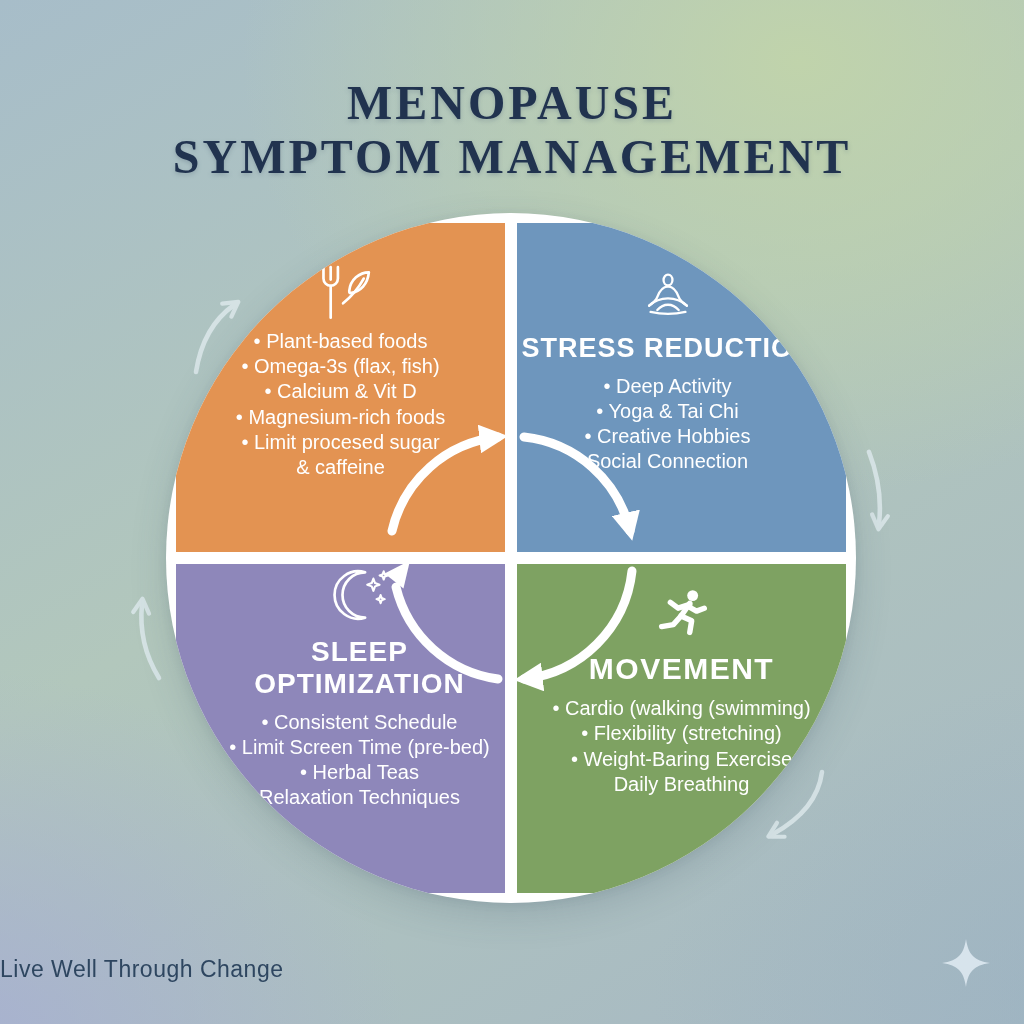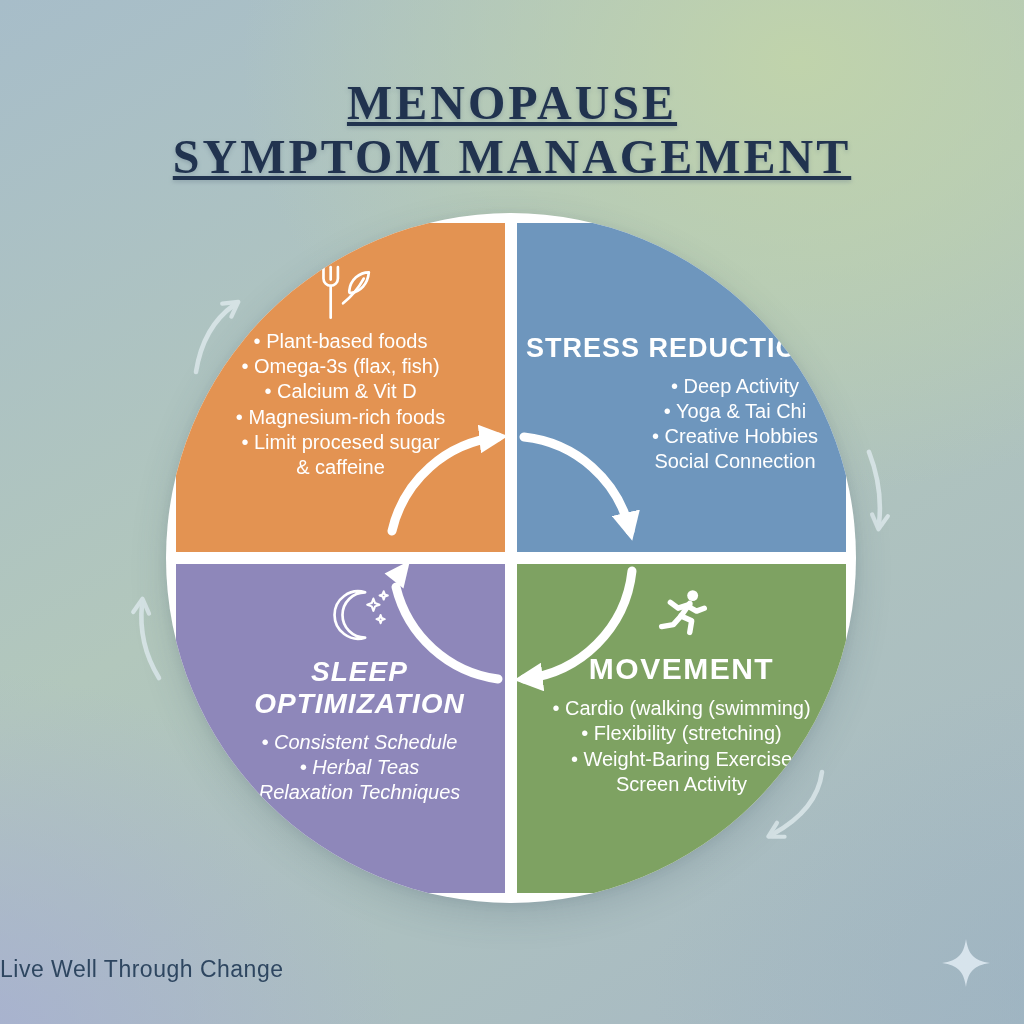--- a/index.html
+++ b/index.html
@@ -11,33 +11,32 @@
       radial-gradient(820px 720px at -4% 104%, rgba(166,173,212,.85), rgba(166,173,212,0) 55%),
       radial-gradient(700px 520px at 106% 98%, rgba(152,177,192,.55), rgba(152,177,192,0) 62%),
       linear-gradient(150deg,#A7BDC9 0%,#B2C7BC 45%,#A6B8C4 100%);
   }
   .decor{position:absolute;inset:0;z-index:0;}
   .title{
     position:absolute;top:44px;left:0;width:100%;z-index:3;text-align:center;
     font-family:"Liberation Serif",serif;font-weight:bold;color:#21334F;
     font-size:48px;line-height:1.12;letter-spacing:3px;
     text-shadow:0 2px 4px rgba(100,120,135,.4);
-    text-decoration:underline;
   }
   .title span{display:block;}
   .wheel{
     position:absolute;left:166px;top:213px;width:690px;height:690px;z-index:2;
     background:#fff;border-radius:50%;overflow:hidden;
     box-shadow:0 12px 36px rgba(55,75,95,.18),0 2px 10px rgba(55,75,95,.10);
   }
   .quads{position:absolute;inset:10px;display:grid;grid-template-columns:1fr 1fr;grid-template-rows:1fr 1fr;gap:12px;}
   .quad{display:flex;flex-direction:column;align-items:center;text-align:center;color:#fff;box-sizing:border-box;}
   .q-nutrition{padding-top:40px;}
-  .q-stress{padding-top:46px;padding-right:28px;align-items:flex-end;}
-  .q-sleep{padding-top:20px;padding-left:38px;font-style:italic;}
+  .q-stress{padding-top:46px;padding-right:28px;}
+  .q-sleep{padding-top:0;padding-left:38px;}
   .q-movement{padding-top:22px;}
   .q-icon{display:block;line-height:0;margin-bottom:4px;}
   .q-title{margin:6px 0 10px;font-size:28px;font-weight:bold;letter-spacing:1px;line-height:1.14;}
   .t-stress{font-size:27px;white-space:nowrap;}
   .t-sleep{max-width:232px;}
   .t-movement{font-size:30px;letter-spacing:1.5px;}
   .q-list{font-size:20px;line-height:1.26;font-weight:normal;}
   .cycle-arrows{position:absolute;inset:0;pointer-events:none;}
   .center{
     position:absolute;left:50%;top:50%;width:180px;height:180px;margin:-90px 0 0 -90px;
@@ -127,20 +126,21 @@
           <g stroke-width="2">
             <path d="M46 13 L47.6 17.4 L52 19 L47.6 20.6 L46 25 L44.4 20.6 L40 19 L44.4 17.4 Z"></path>
             <path d="M56 6 L57.1 9 L60 10 L57.1 11 L56 14 L54.9 11 L52 10 L54.9 9 Z"></path>
             <path d="M53 29 L54.1 32 L57 33 L54.1 34 L53 37 L51.9 34 L49 33 L51.9 32 Z"></path>
           </g>
         </svg>
       </span>
       <h2 class="q-title t-sleep">SLEEP OPTIMIZATION</h2>
       <div class="q-list">
           <div class="q-line">• Consistent Schedule</div>
+          <div class="q-line">• Limit Screen Time (pre-bed)</div>
           <div class="q-line">• Herbal Teas</div>
           <div class="q-line">Relaxation Techniques</div>
         </div>
     </section>
 
     <section class="quad q-movement" style="background: rgb(126, 162, 98);">
       <span class="q-icon">
         <svg width="62" height="56" viewBox="0 0 64 52" fill="none" stroke="#fff" stroke-width="5.6" stroke-linecap="round" stroke-linejoin="round">
           <circle cx="43" cy="7" r="5.6" fill="#fff" stroke="none"></circle>
           <path d="M40 15 L31 28"></path>
@@ -148,21 +148,21 @@
           <path d="M38 18 L47 23 L55 20"></path>
           <path d="M31 28 L42 33 L40 45"></path>
           <path d="M31 28 L23 37 L11 39"></path>
         </svg>
       </span>
       <h2 class="q-title t-movement">MOVEMENT</h2>
       <div class="q-list">
           <div class="q-line">• Cardio (walking (swimming)</div>
           <div class="q-line">• Flexibility (stretching)</div>
           <div class="q-line">• Weight-Baring Exercise</div>
-          <div class="q-line">Screen Activity</div>
+          <div class="q-line">Daily Breathing</div>
         </div>
     </section>
   </div>
 
   <svg class="cycle-arrows" width="690" height="690" viewBox="0 0 690 690">
     <defs>
       <marker id="whead" viewBox="0 0 10 10" refX="6.5" refY="5" markerWidth="3.2" markerHeight="3.2" orient="auto">
         <path d="M0 0 L10 5 L0 10 Z" fill="#fff"></path>
       </marker>
     </defs>

